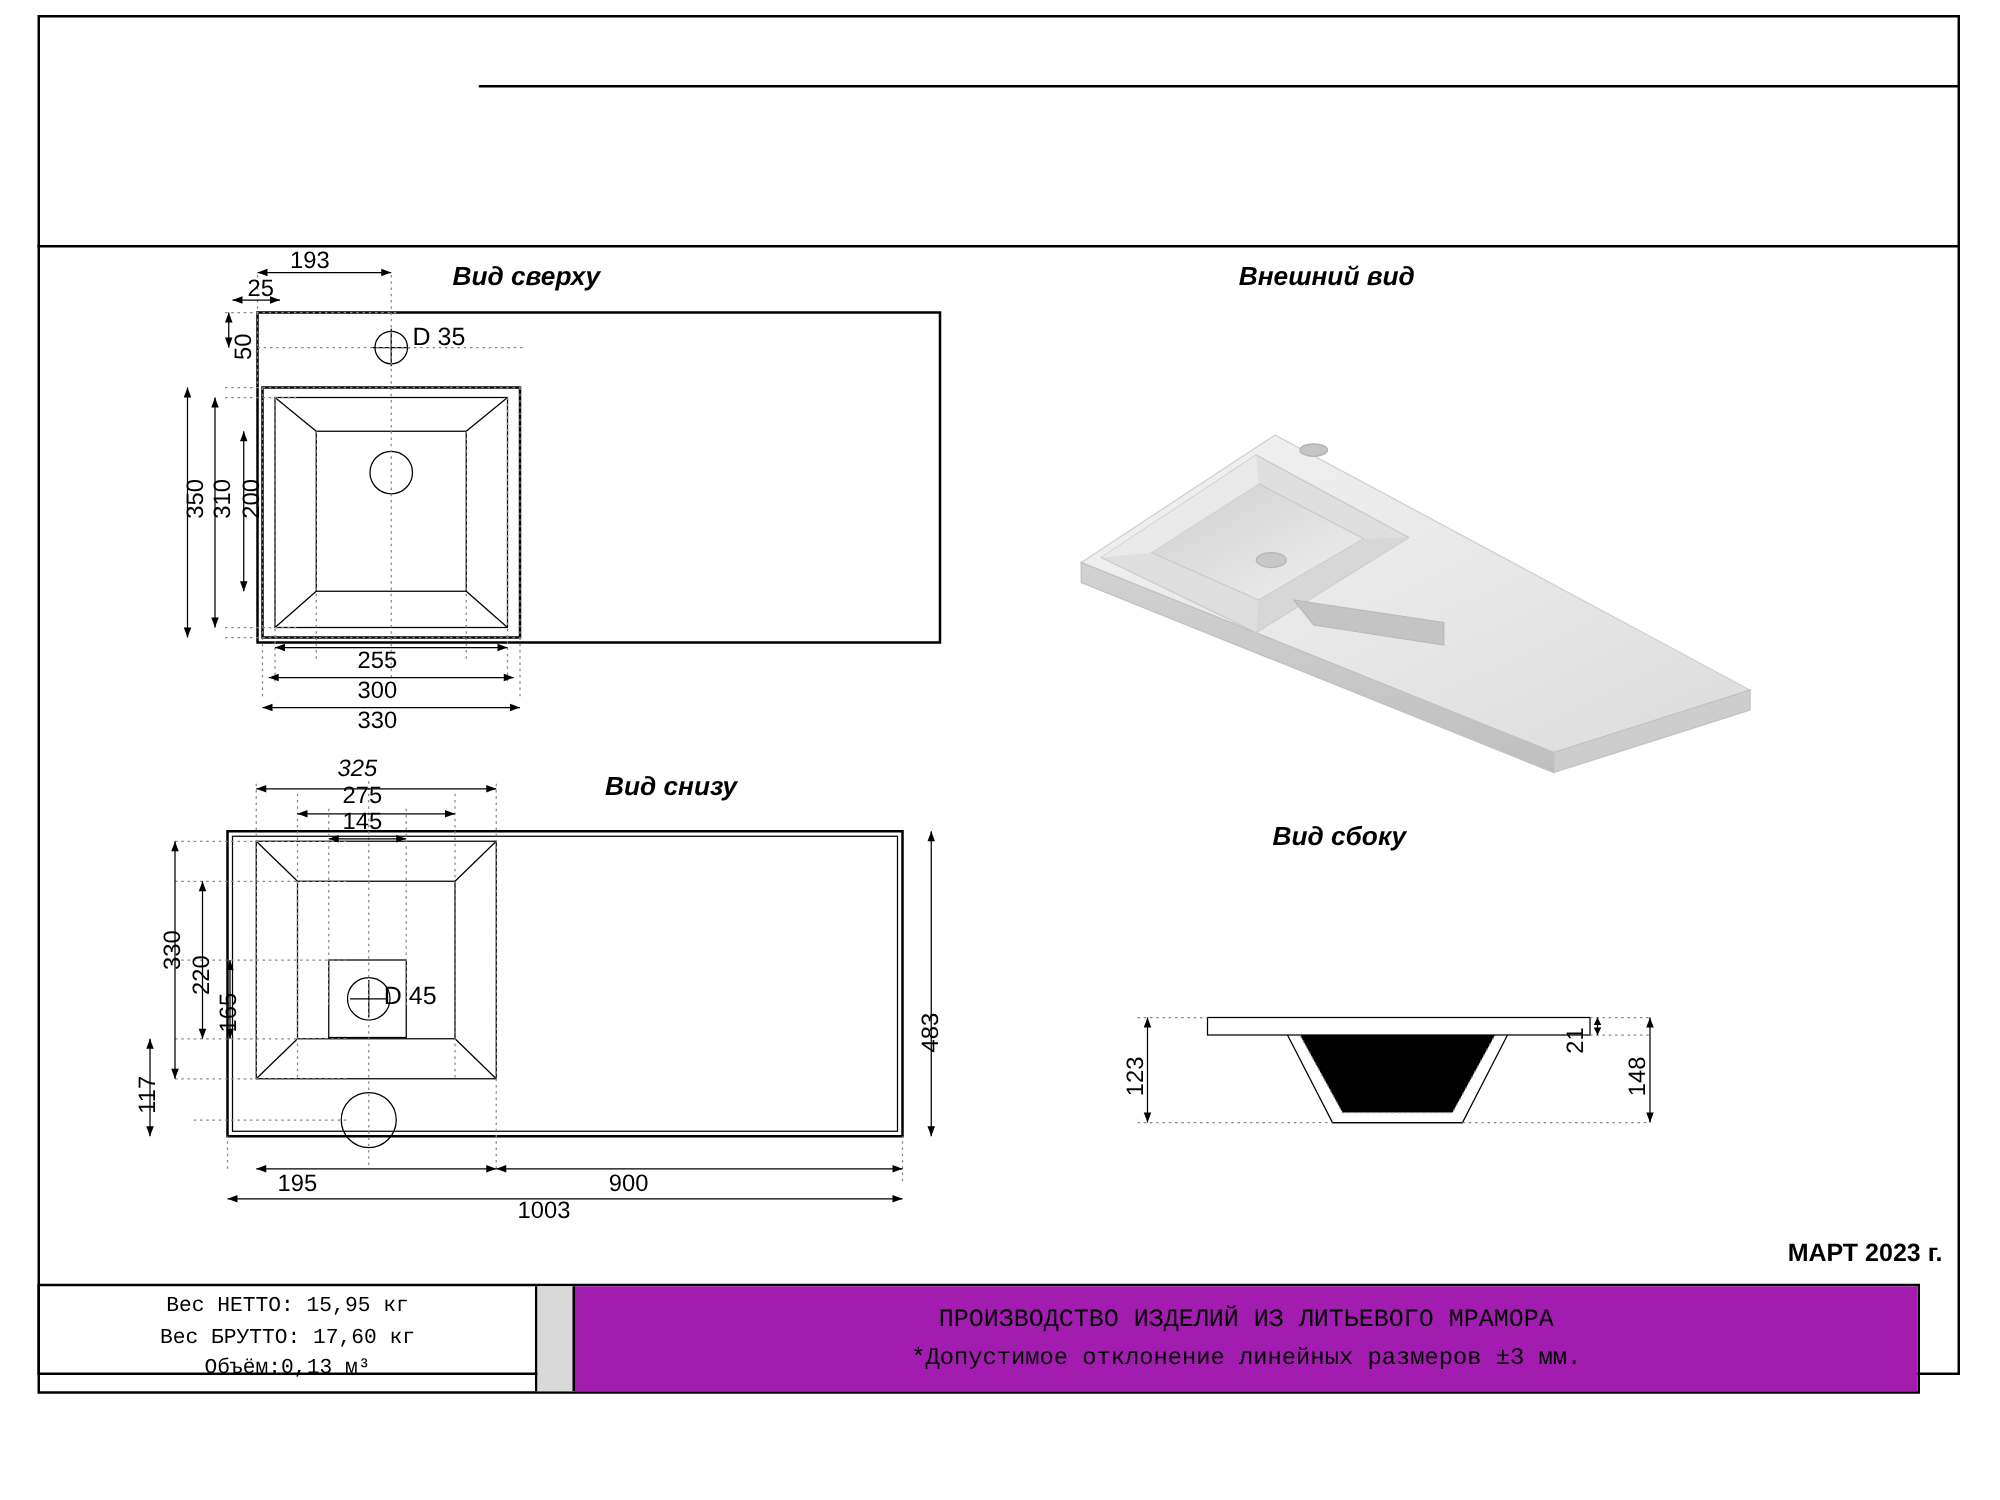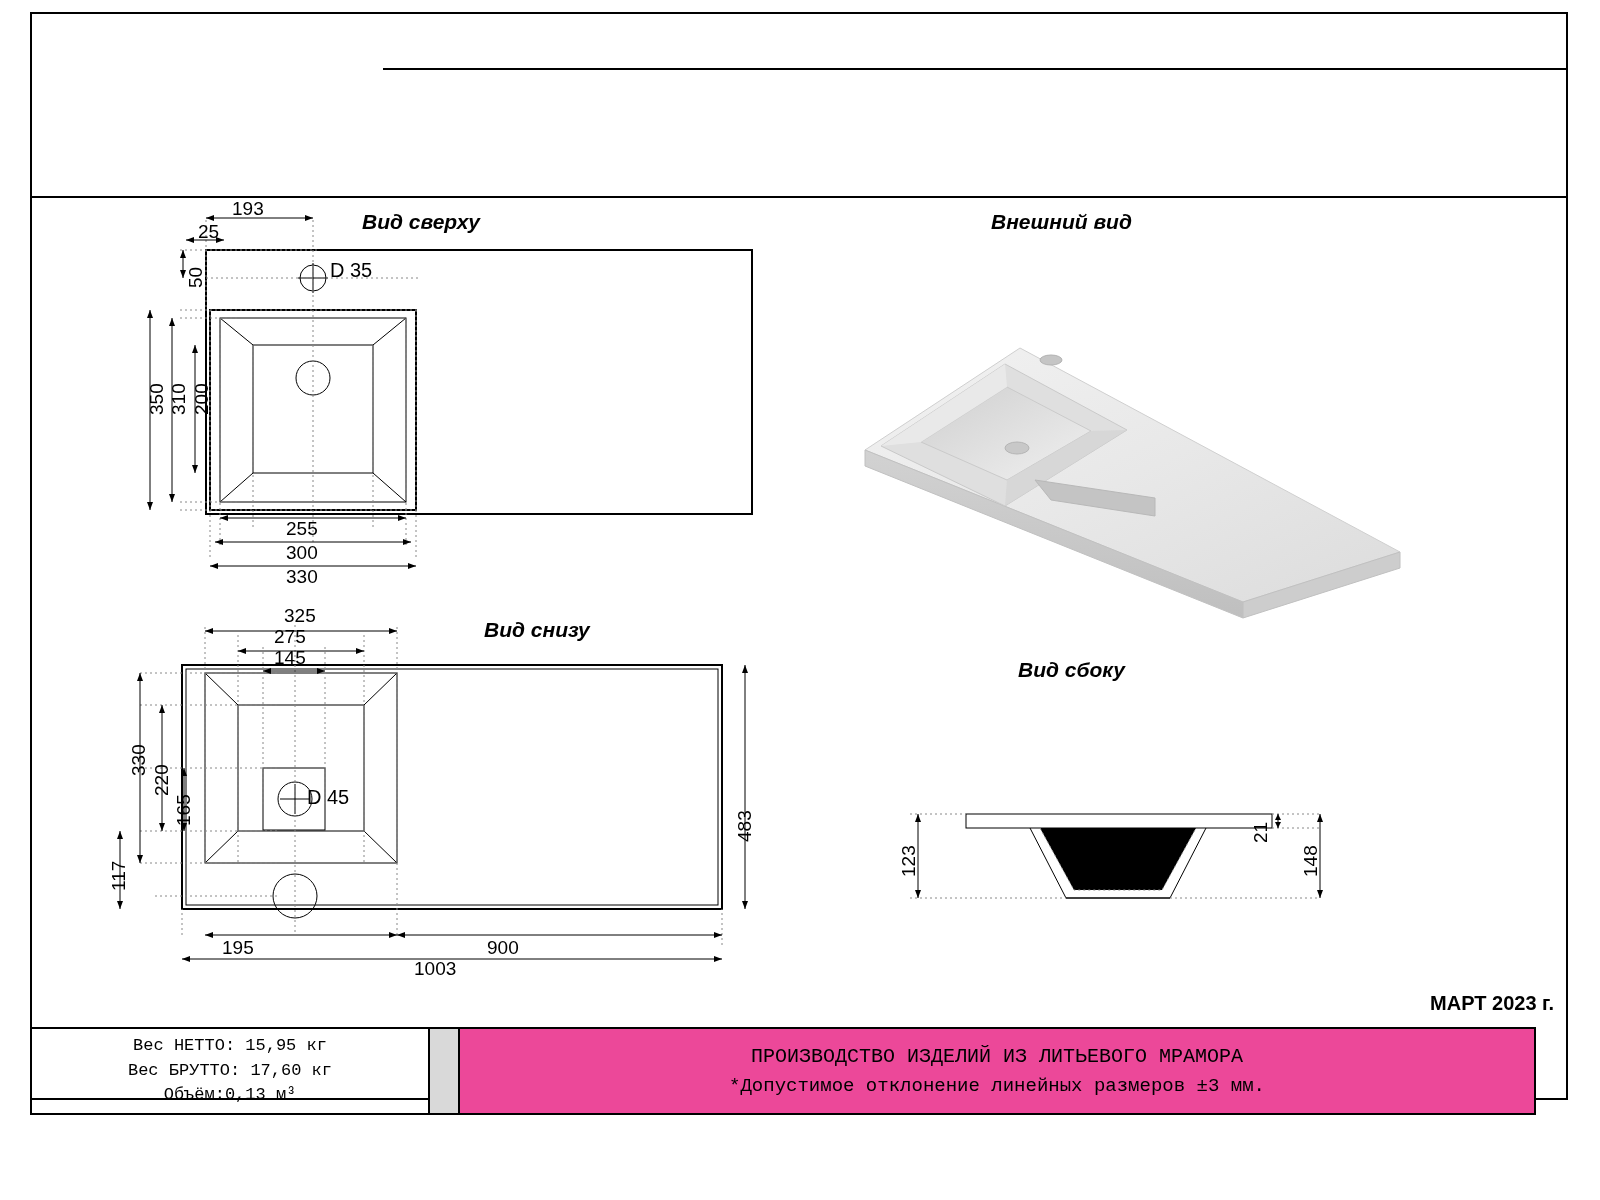--- a/index.html
+++ b/index.html
@@ -68,21 +68,21 @@
     line-height: 1.45;
   }
   .tb-mid {
     width: 30px;
     background: #d9d9d9;
     border-right: 2px solid #000;
     box-sizing: border-box;
   }
   .tb-right {
     flex: 1;
-    background: #ec4899;
+    background: #a21caf;
     display: flex;
     flex-direction: column;
     justify-content: center;
     align-items: center;
     font-size: 20px;
     line-height: 1.5;
     text-align: center;
   }
   .tb-right .ln2 { font-size: 19px; }
   .date {
@@ -296,21 +296,21 @@
       <line x1="297" y1="330" x2="622" y2="330"></line>
       <path d="M297,330 l8,-3 v6 z" fill="#000" stroke="none"></path>
       <path d="M622,330 l-8,-3 v6 z" fill="#000" stroke="none"></path>
 
       <line x1="82" y1="354" x2="622" y2="354"></line>
       <path d="M82,354 l8,-3 v6 z" fill="#000" stroke="none"></path>
       <path d="M622,354 l-8,-3 v6 z" fill="#000" stroke="none"></path>
     </g>
   </svg>
 
-  <div class="dim-txt" style="left:284px; top:605px;">325</div>
+  <div class="dim-txt" style="left:270px; top:605px;font-style:italic;">325</div>
   <div class="dim-txt" style="left:274px; top:626px;">275</div>
   <div class="dim-txt" style="left:274px; top:647px;">145</div>
   <div class="dim-txt vert" style="left:128px; top:776px;">330</div>
   <div class="dim-txt vert" style="left:151px; top:796px;">220</div>
   <div class="dim-txt vert" style="left:173px; top:826px;">165</div>
   <div class="dim-txt" style="left:307px; top:786px; font-size:20px;">D 45</div>
   <div class="dim-txt vert" style="left:108px; top:891px;">117</div>
   <div class="dim-txt vert" style="left:734px; top:842px;">483</div>
   <div class="dim-txt" style="left:222px; top:937px;">195</div>
   <div class="dim-txt" style="left:487px; top:937px;">900</div>

